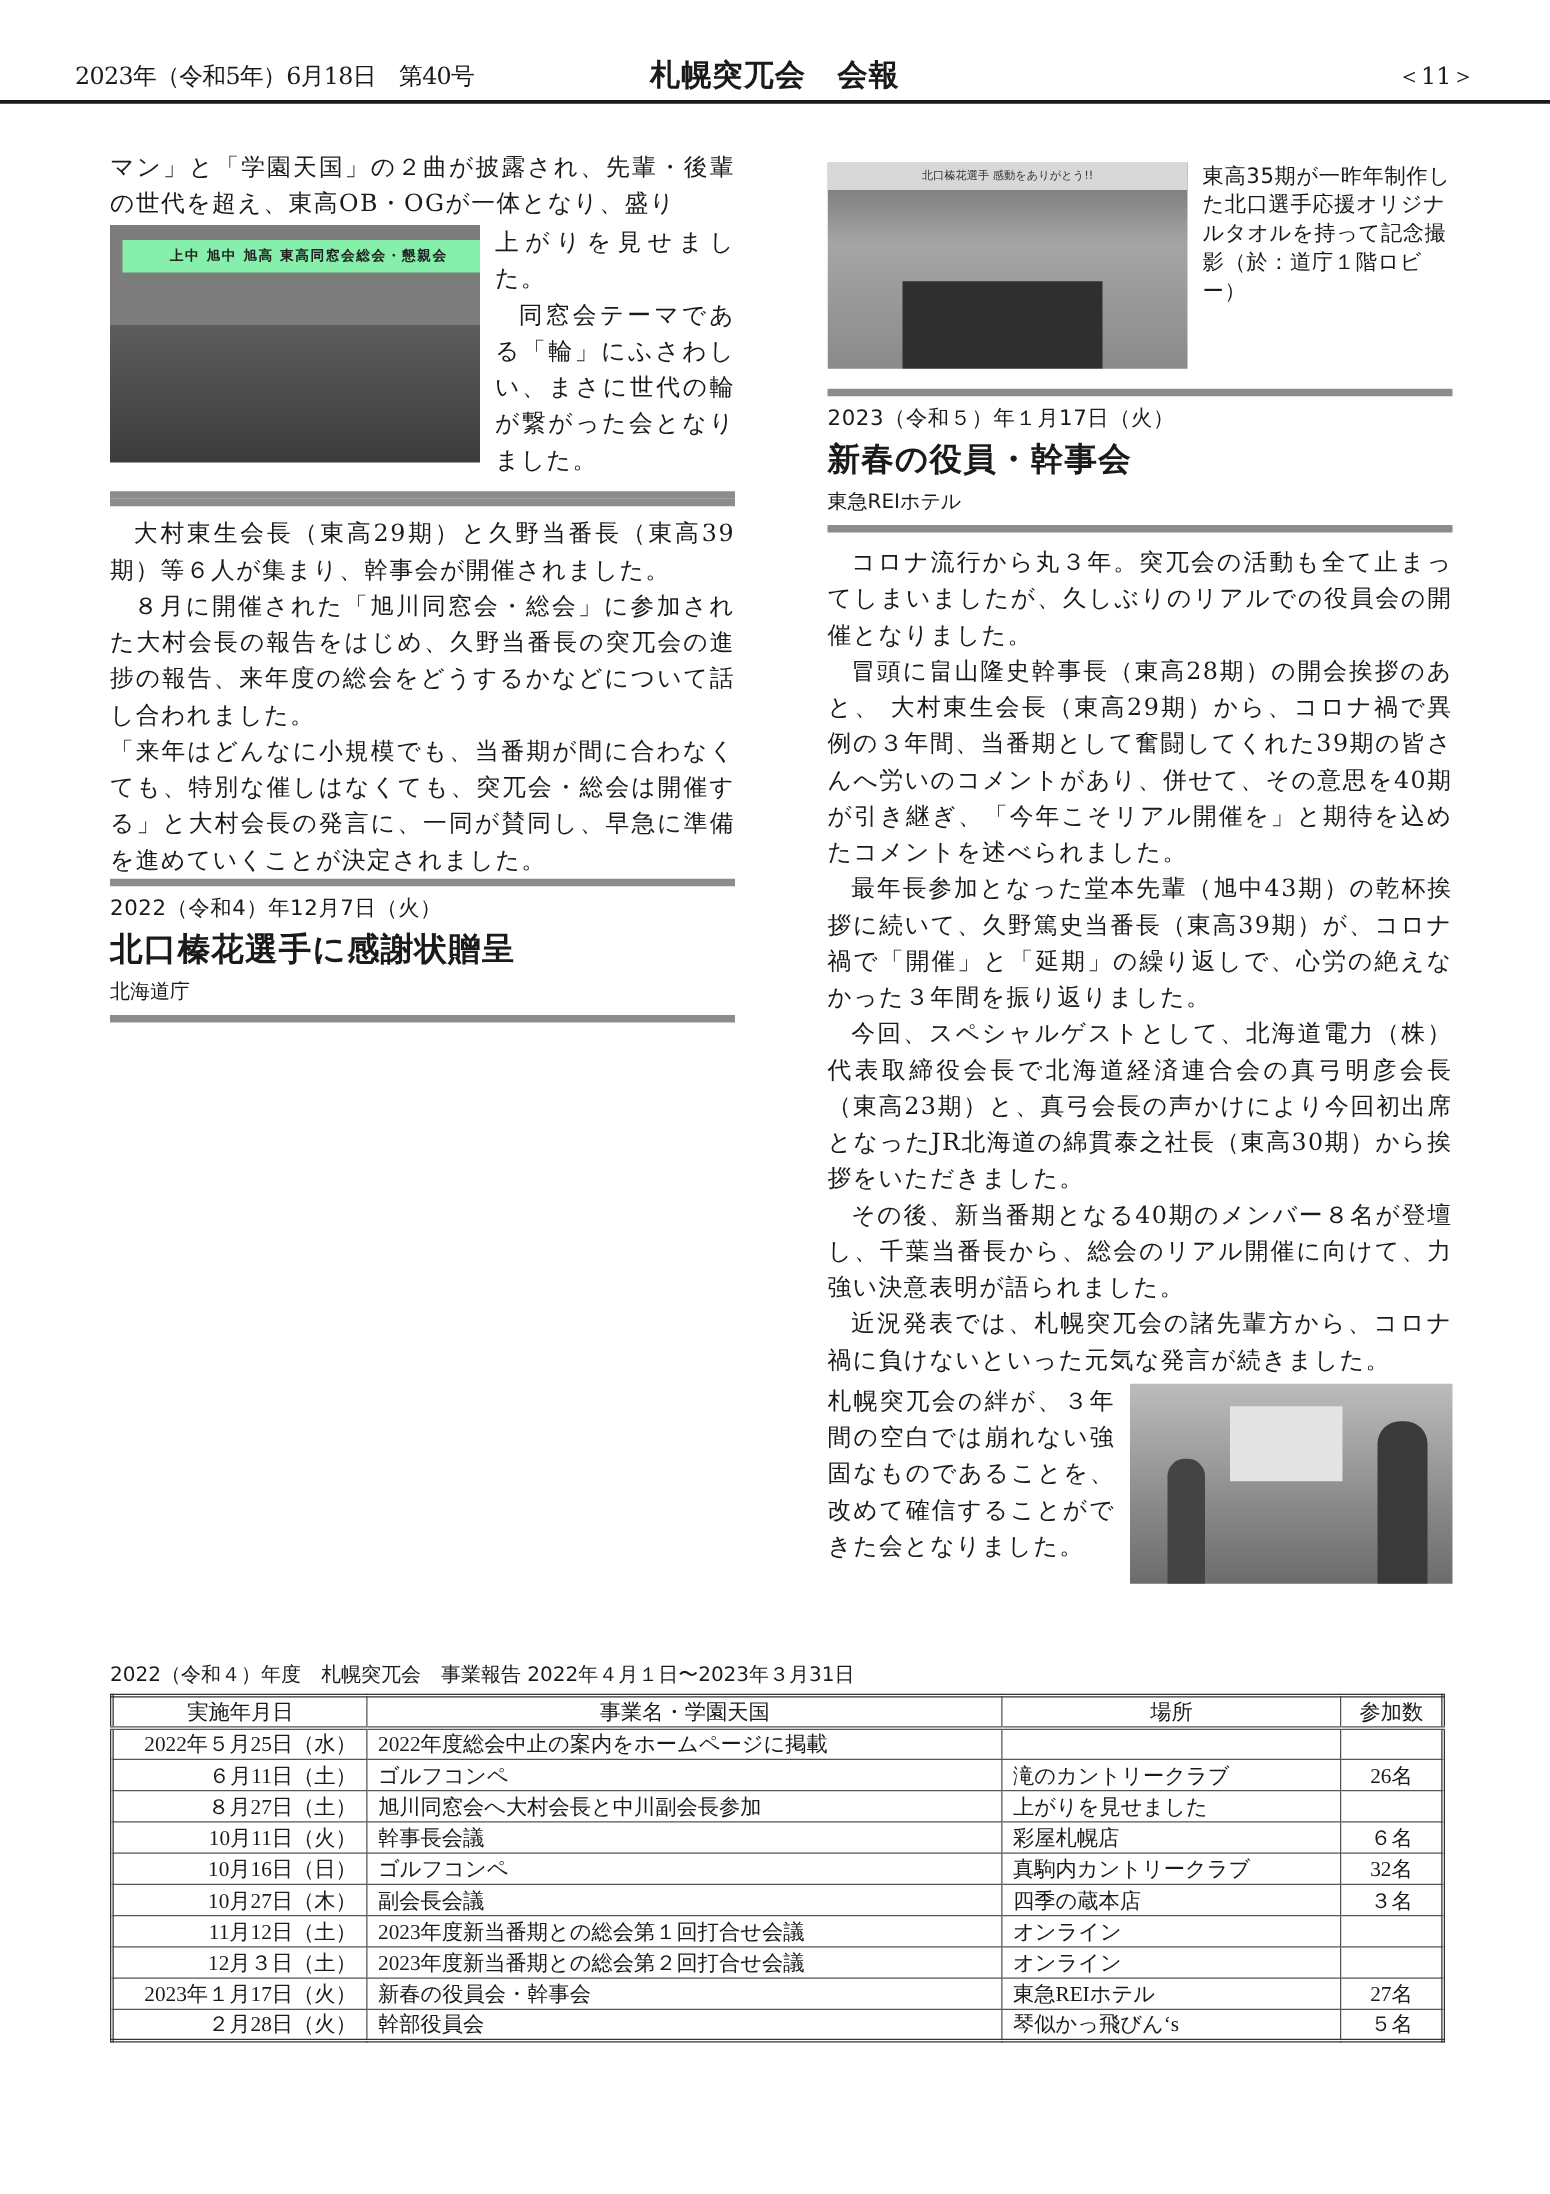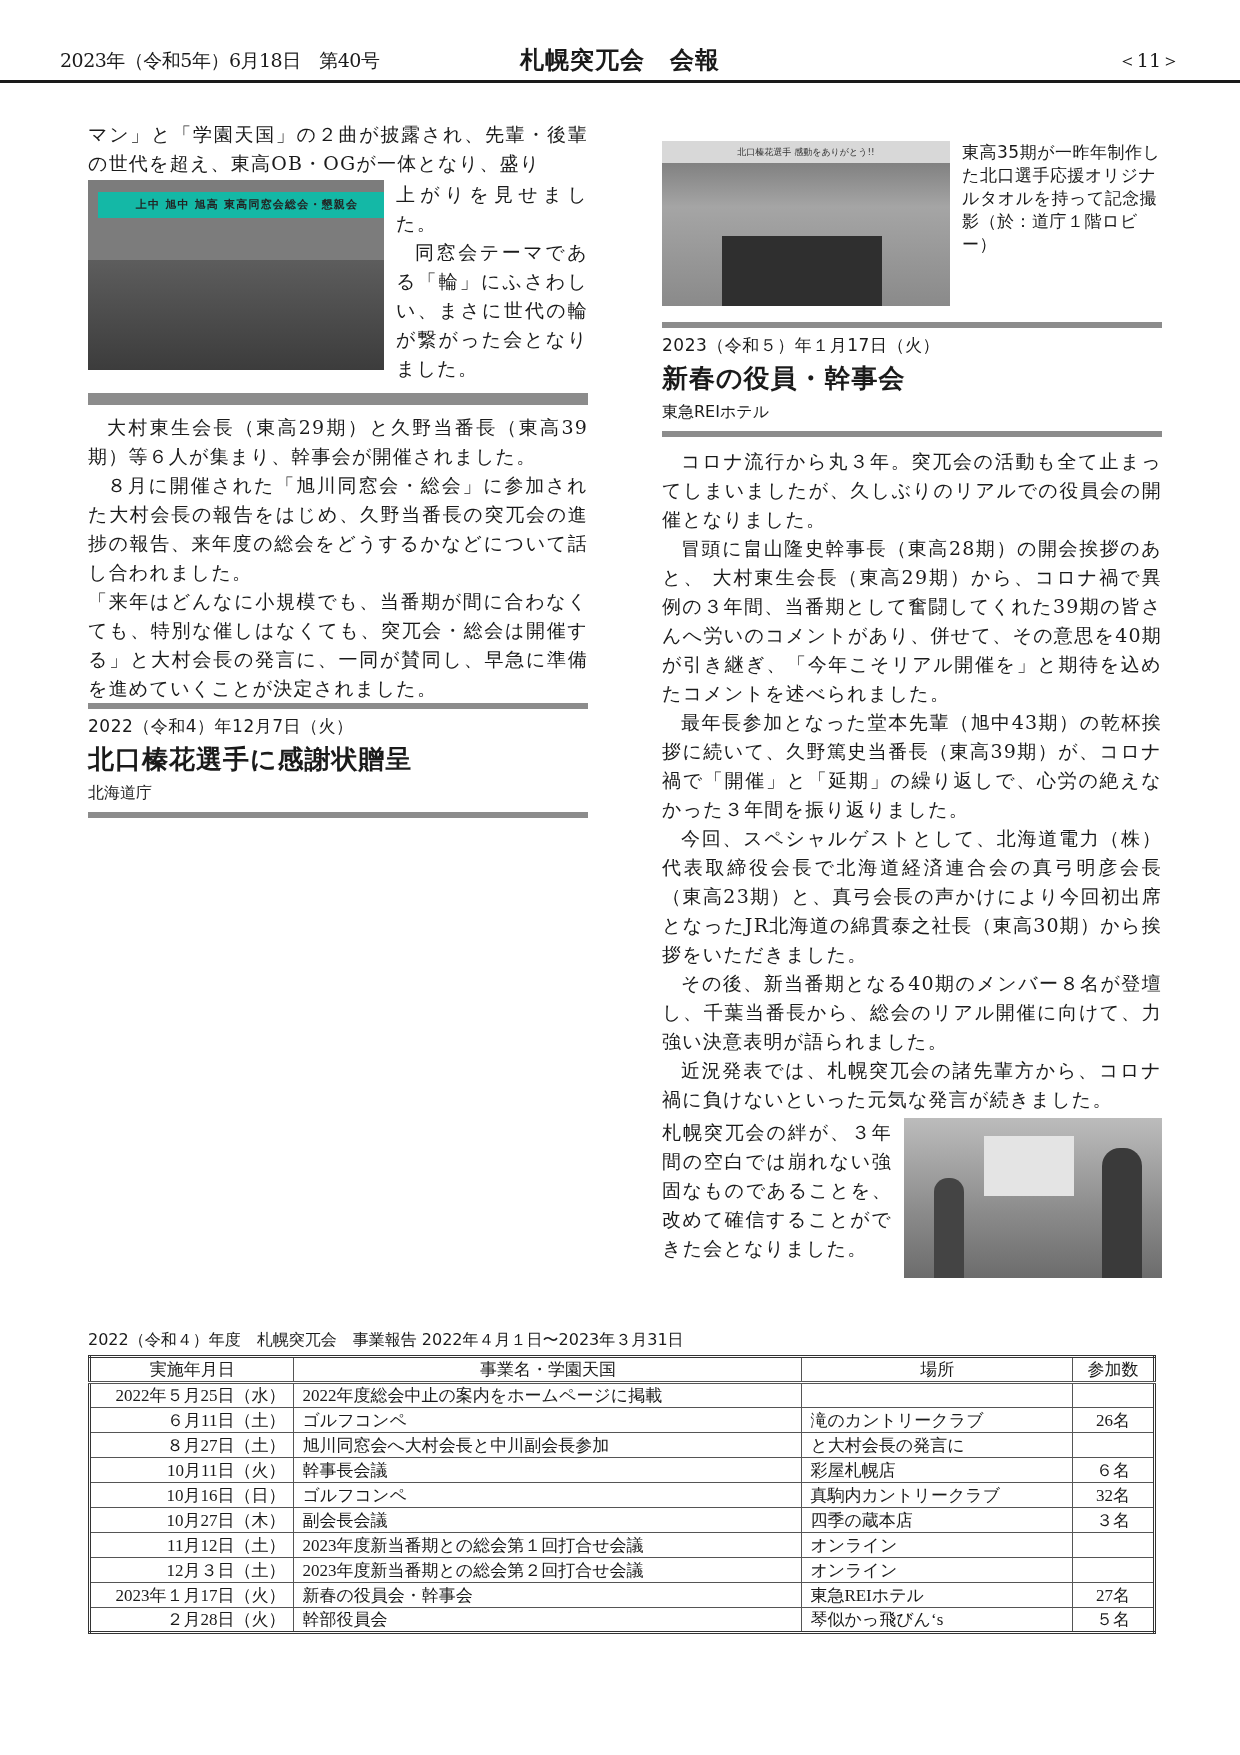--- a/index.html
+++ b/index.html
@@ -48,21 +48,21 @@
   <div class="left">2023年（令和5年）6月18日　第40号</div>
   <div class="title">札幌突兀会　会報</div>
   <div class="page">＜11＞</div>
   <div class="rule"></div>
 </div>
 
 <div class="col left">
   <div class="body-text">
     <p class="noindent" style="margin-bottom:2px;">マン」と「学園天国」の２曲が披露され、先輩・後輩の世代を超え、東高OB・OGが一体となり、盛り</p>
     <div class="photo float-photo-left" style="width:296px;height:190px;background:#7c7c7c;">
-      <div style="position:absolute;left:10px;top:12px;width:298px;height:26px;background:#14b8a6;">
+      <div style="position:absolute;left:10px;top:12px;width:298px;height:26px;background:#86efac;">
         <span style="font-family:'DejaVu Sans',sans-serif;font-size:11px;font-weight:bold;color:#222;display:block;text-align:center;line-height:26px;">上中 旭中 旭高 東高同窓会総会・懇親会</span>
       </div>
       <div style="position:absolute;left:0;bottom:0;width:100%;height:110px;background:linear-gradient(#5d5d5d,#3c3c3c);"></div>
     </div>
     <p class="noindent">上がりを見せました。</p>
     <p>同窓会テーマである「輪」にふさわしい、まさに世代の輪が繋がった会となりました。</p>
     <div style="clear:both;"></div>
   </div>
 
   <div style="margin-top:10px;">
@@ -79,21 +79,21 @@
     <div class="sec-rule"></div>
     <div class="sec-head">
       <div class="sec-date">2022（令和4）年12月7日（火）</div>
       <div class="sec-title">北口榛花選手に感謝状贈呈</div>
       <div class="sec-venue">北海道庁</div>
     </div>
     <div class="sec-rule"></div>
   </div>
 </div>
 
-<div class="col right" style="top:141px;">
+<div class="col right" style="top:130px;">
   <div style="overflow:hidden;">
     <div class="photo float-photo-left" style="width:288px;height:165px;background:linear-gradient(#6f6f6f,#a5a5a5 40%,#8a8a8a);">
       <div style="position:absolute;left:0;top:0;width:100%;height:22px;background:#d8d8d8;">
         <span style="font-family:'DejaVu Sans',sans-serif;font-size:9px;color:#333;display:block;text-align:center;line-height:22px;">北口榛花選手 感動をありがとう!!</span>
       </div>
       <div style="position:absolute;left:60px;bottom:0;width:160px;height:70px;background:#2f2f2f;"></div>
     </div>
     <div class="caption" style="margin-left:300px;">東高35期が一昨年制作した北口選手応援オリジナルタオルを持って記念撮影（於：道庁１階ロビー）</div>
   </div>
 
@@ -143,21 +143,21 @@
         </tr>
       <tr>
           <td class="date">６月11日（土）</td>
           <td class="content">ゴルフコンペ</td>
           <td class="place">滝のカントリークラブ</td>
           <td class="count">26名</td>
         </tr>
       <tr>
           <td class="date">８月27日（土）</td>
           <td class="content">旭川同窓会へ大村会長と中川副会長参加</td>
-          <td class="place">と大村会長の発言に</td>
+          <td class="place">上がりを見せました</td>
           <td class="count"></td>
         </tr>
       <tr>
           <td class="date">10月11日（火）</td>
           <td class="content">幹事長会議</td>
           <td class="place">彩屋札幌店</td>
           <td class="count">６名</td>
         </tr>
       <tr>
           <td class="date">10月16日（日）</td>

